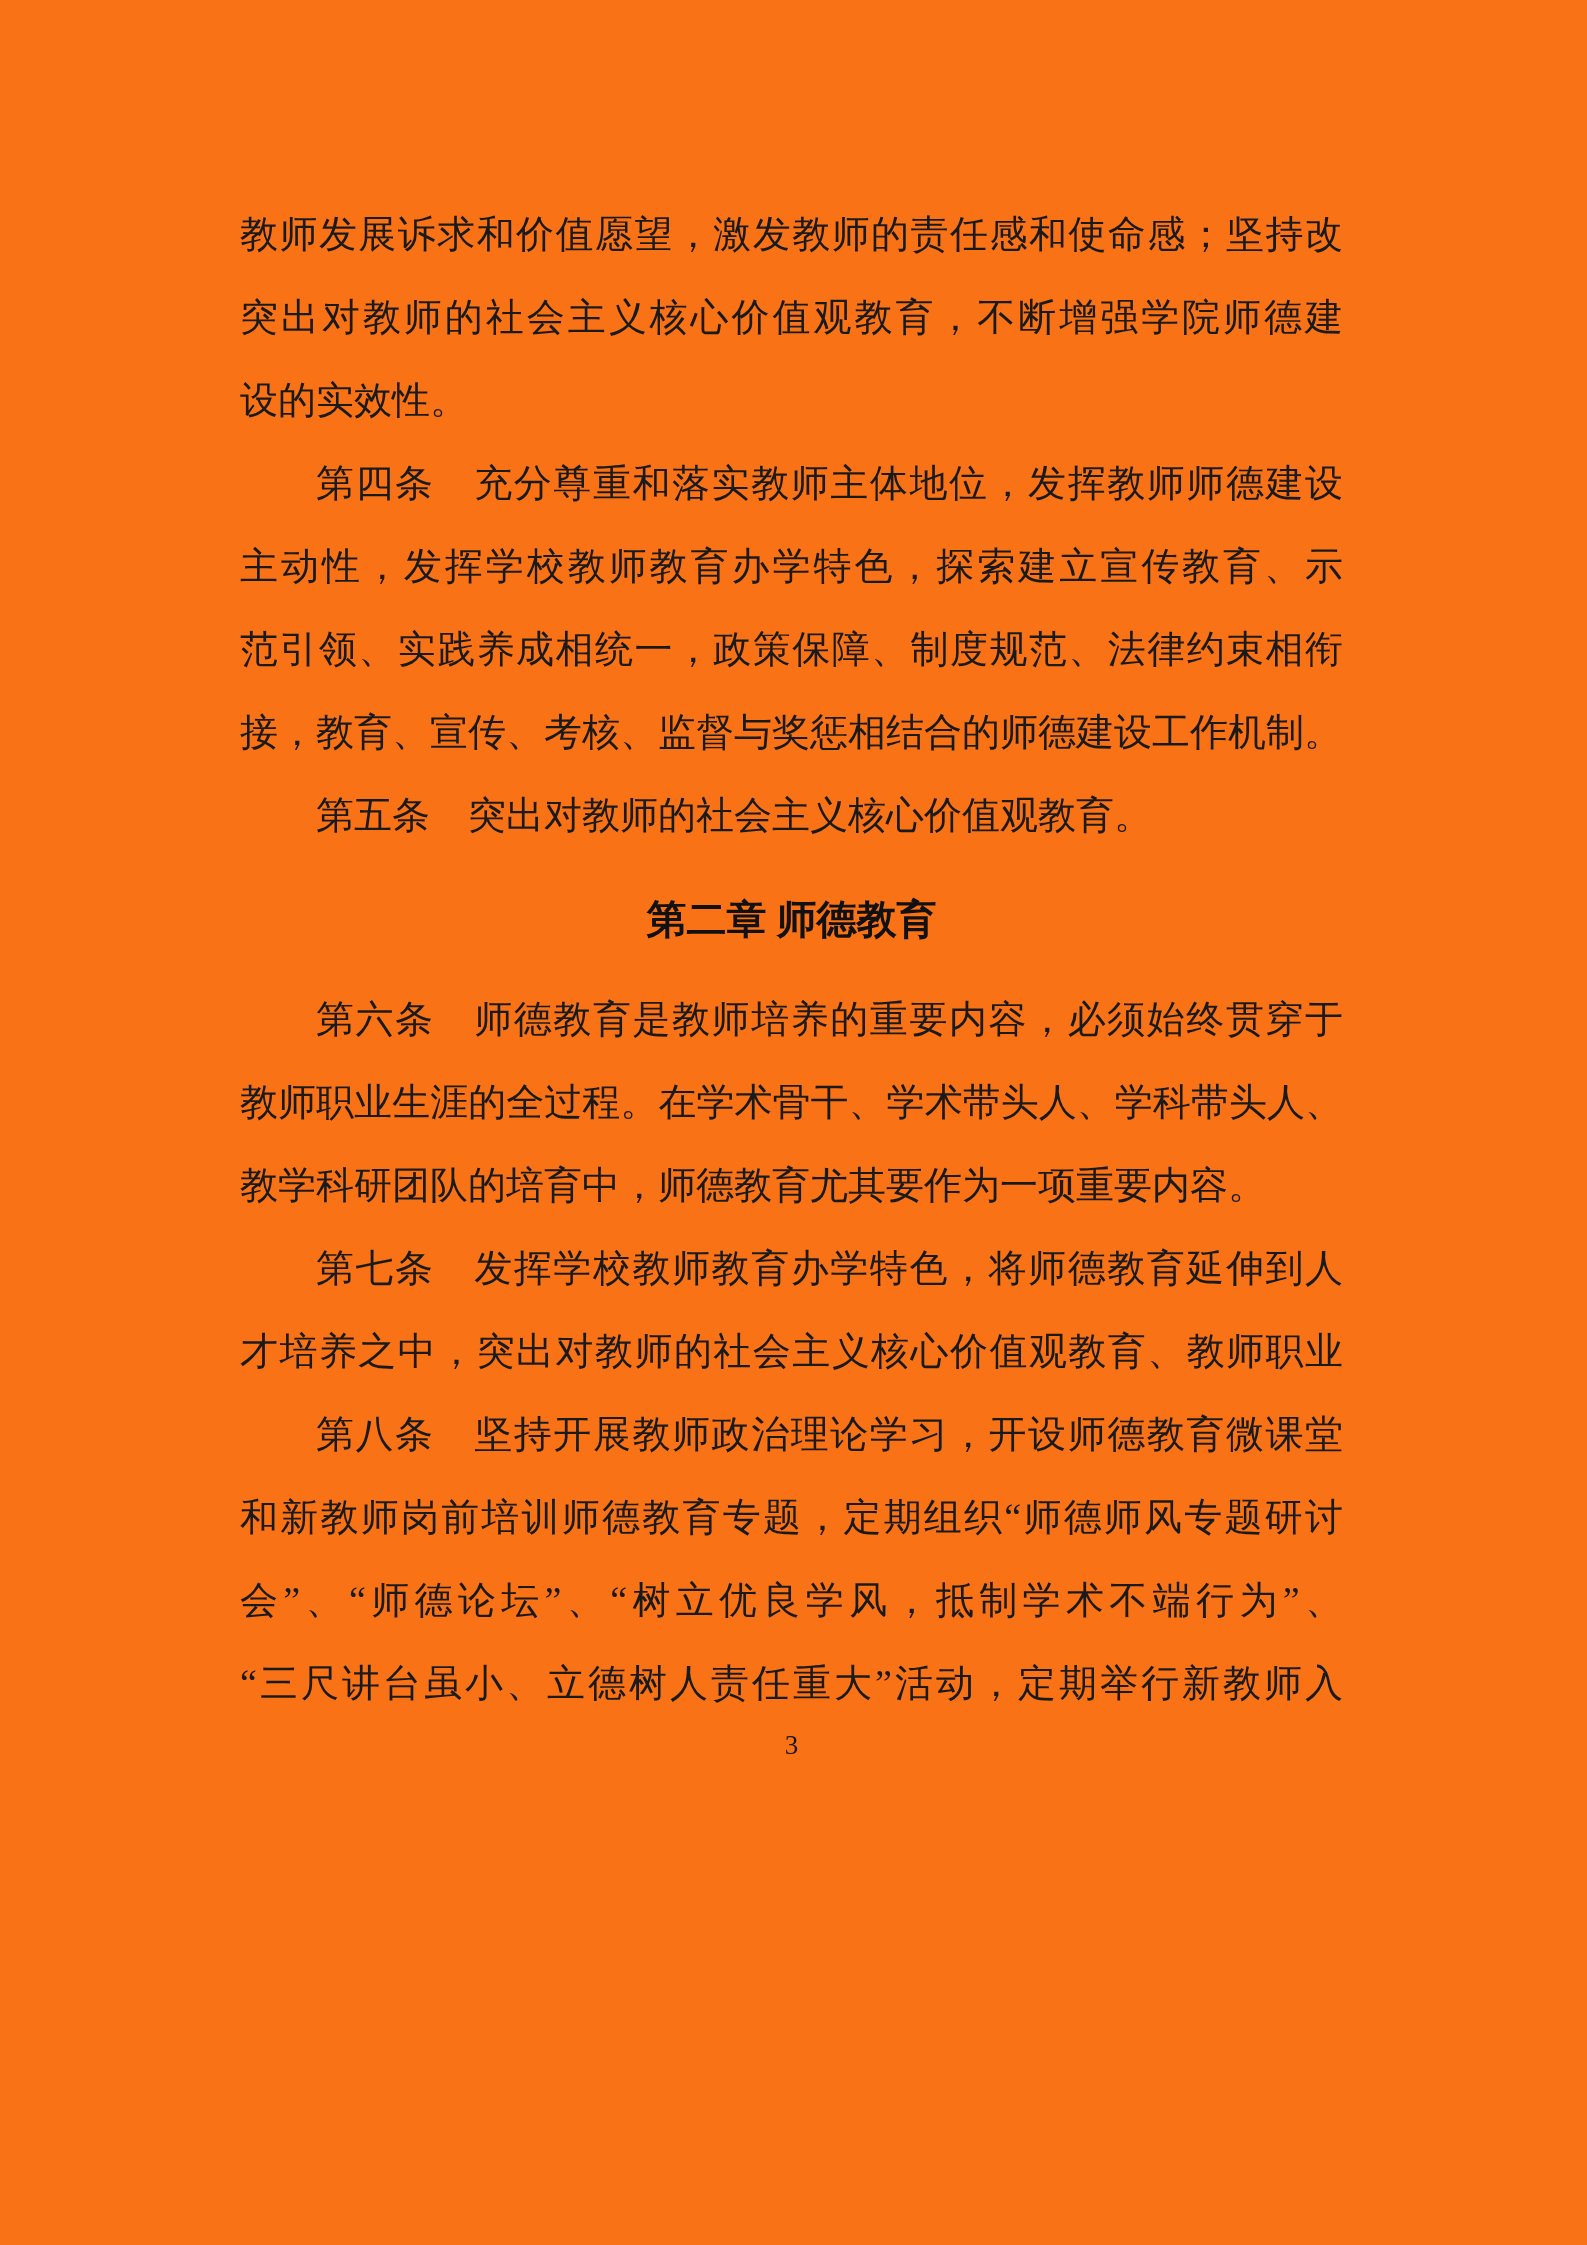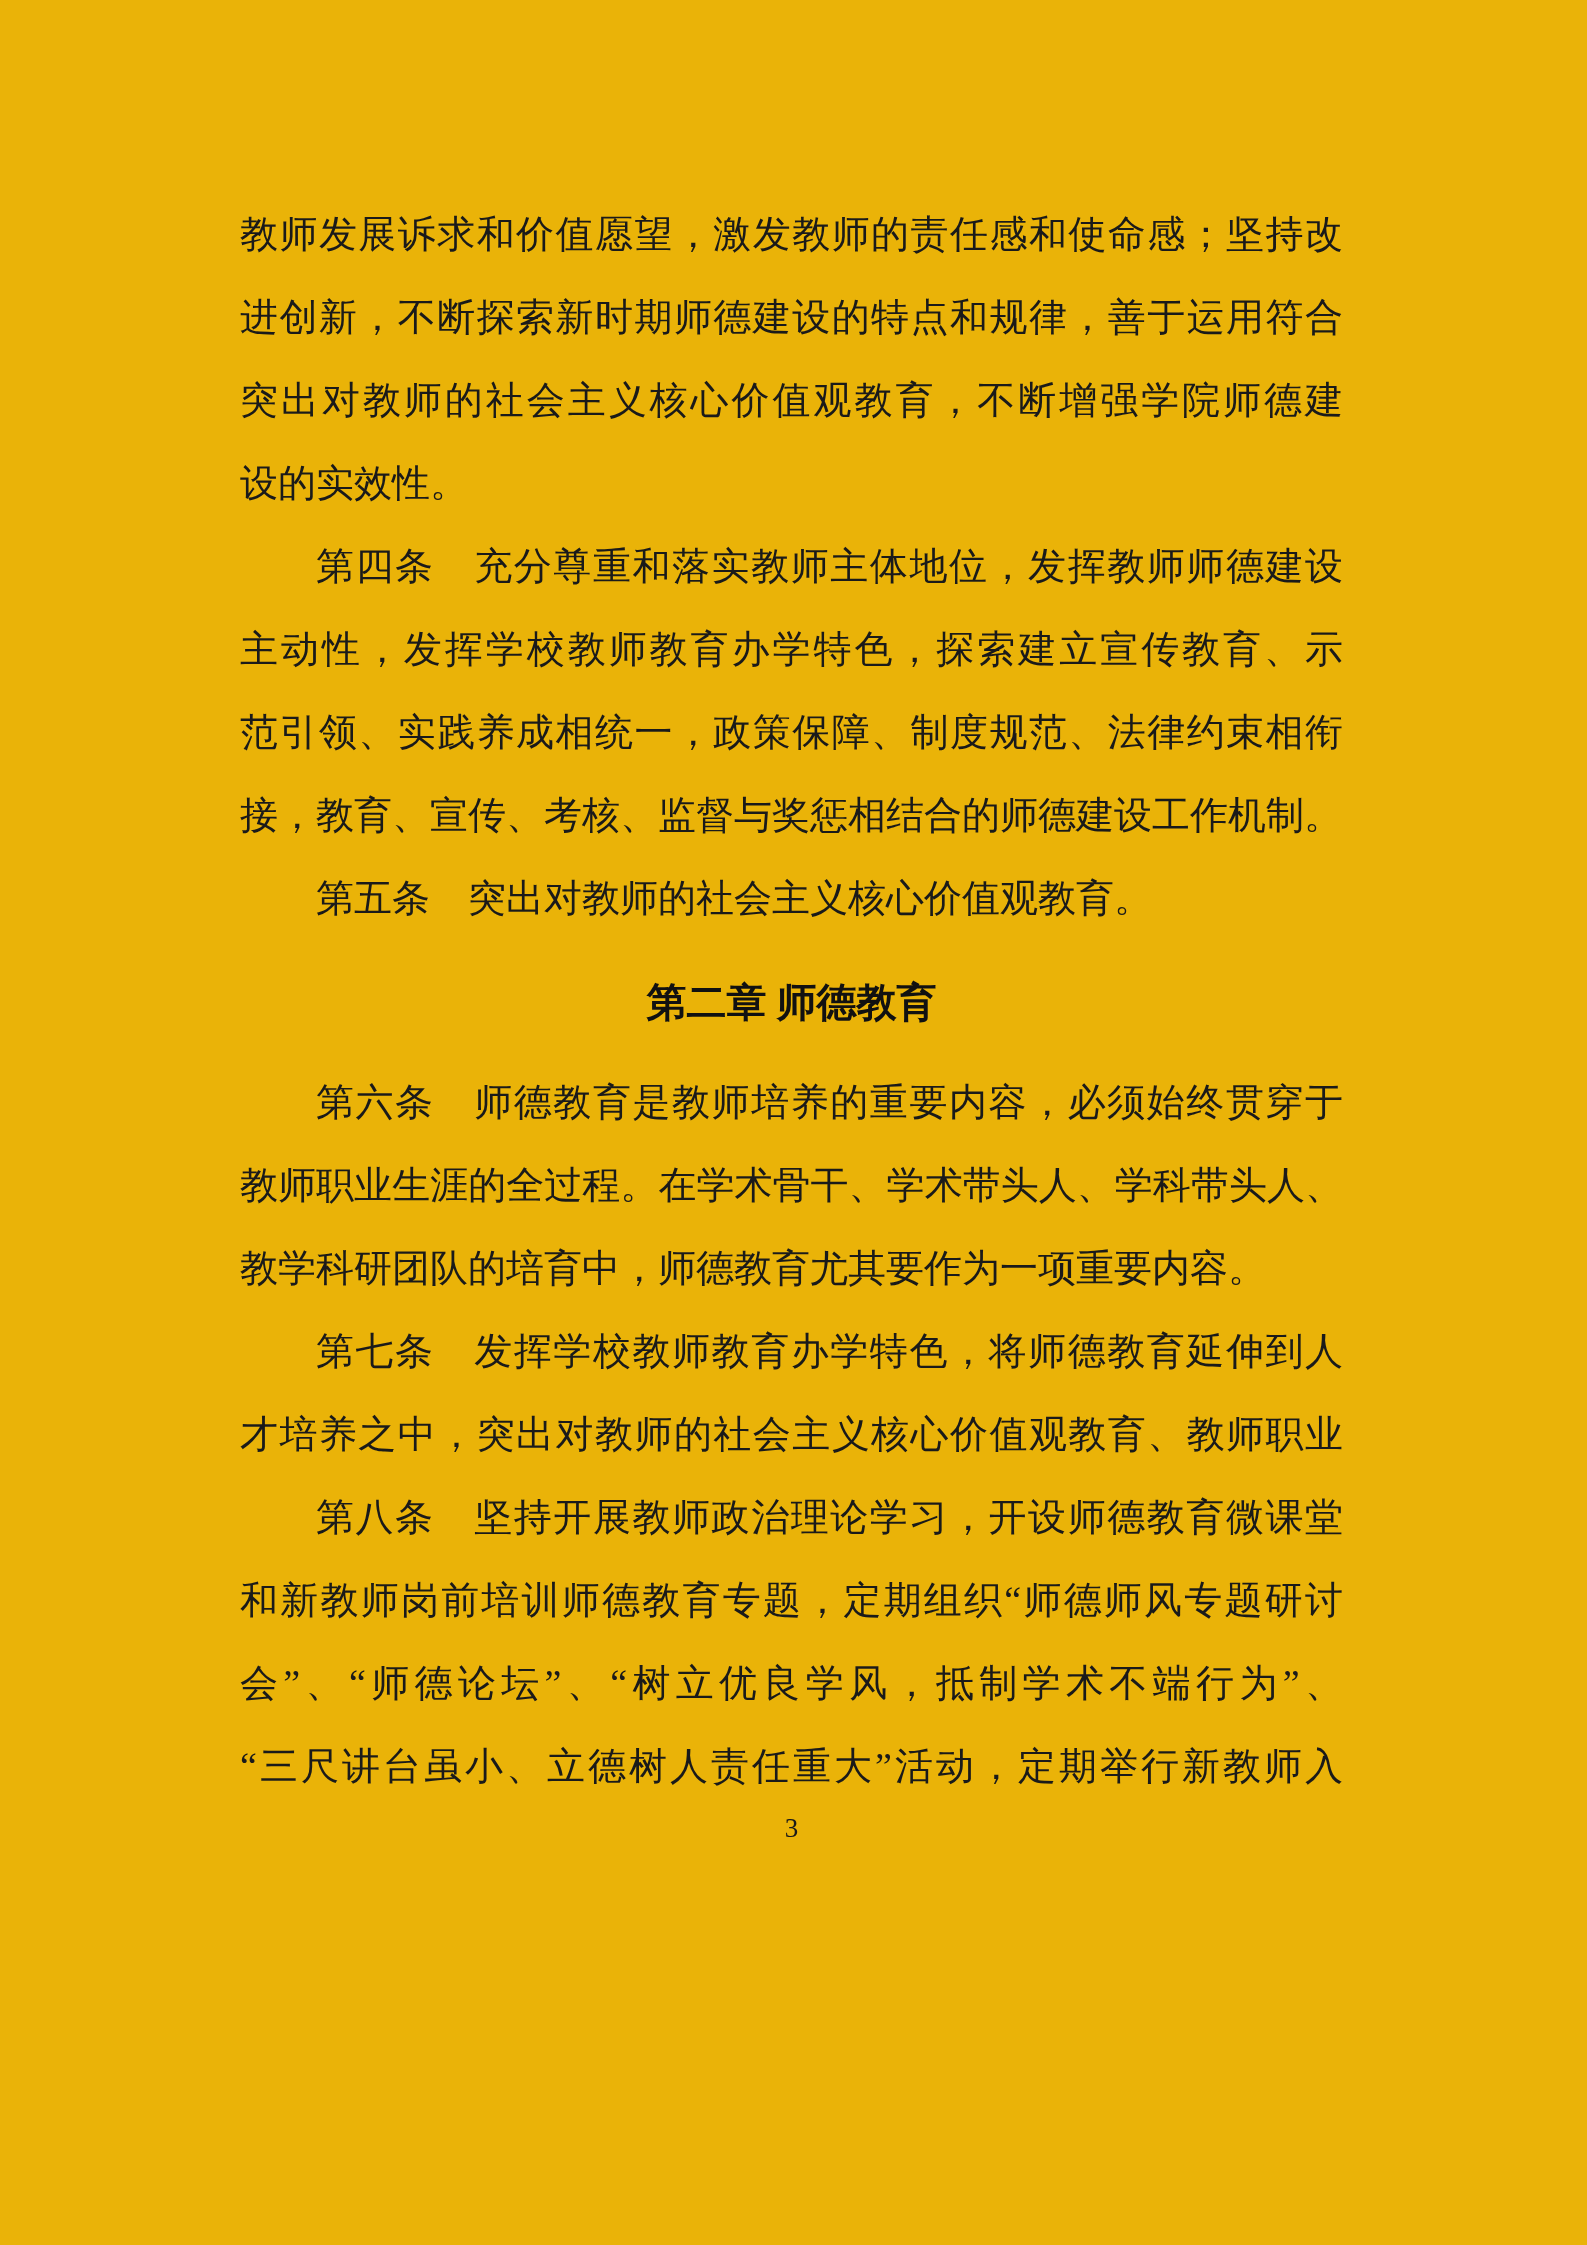--- a/index.html
+++ b/index.html
@@ -5,21 +5,21 @@
   html, body {
     margin: 0;
     padding: 0;
     background: #ffffff;
   }
   .page {
     position: relative;
     width: 1587px;
     height: 2245px;
     margin: 0 auto;
-    background: #eab308;
+    background: #f97316;
     box-sizing: border-box;
     padding: 193px 244px 0 240px;
     color: #1a1a1a;
     font-family: "Liberation Serif", "DejaVu Serif", serif;
     overflow: hidden;
   }
   .para {
     margin: 0;
     font-size: 38px;
     line-height: 83px;
@@ -51,21 +51,20 @@
   }
 </style>
 </head>
 <body>
 
 <div class="page">
   <div>
 
     <div class="para">
         <div class="line stretch">教师发展诉求和价值愿望，激发教师的责任感和使命感；坚持改</div>
-        <div class="line stretch">进创新，不断探索新时期师德建设的特点和规律，善于运用符合</div>
         <div class="line stretch">突出对教师的社会主义核心价值观教育，不断增强学院师德建</div>
         <div class="line">设的实效性。</div>
       </div>
 
     <div class="para ind">
         <div class="line stretch">第四条　充分尊重和落实教师主体地位，发挥教师师德建设</div>
         <div class="line stretch">主动性，发挥学校教师教育办学特色，探索建立宣传教育、示</div>
         <div class="line stretch">范引领、实践养成相统一，政策保障、制度规范、法律约束相衔</div>
         <div class="line">接，教育、宣传、考核、监督与奖惩相结合的师德建设工作机制。</div>
       </div>

